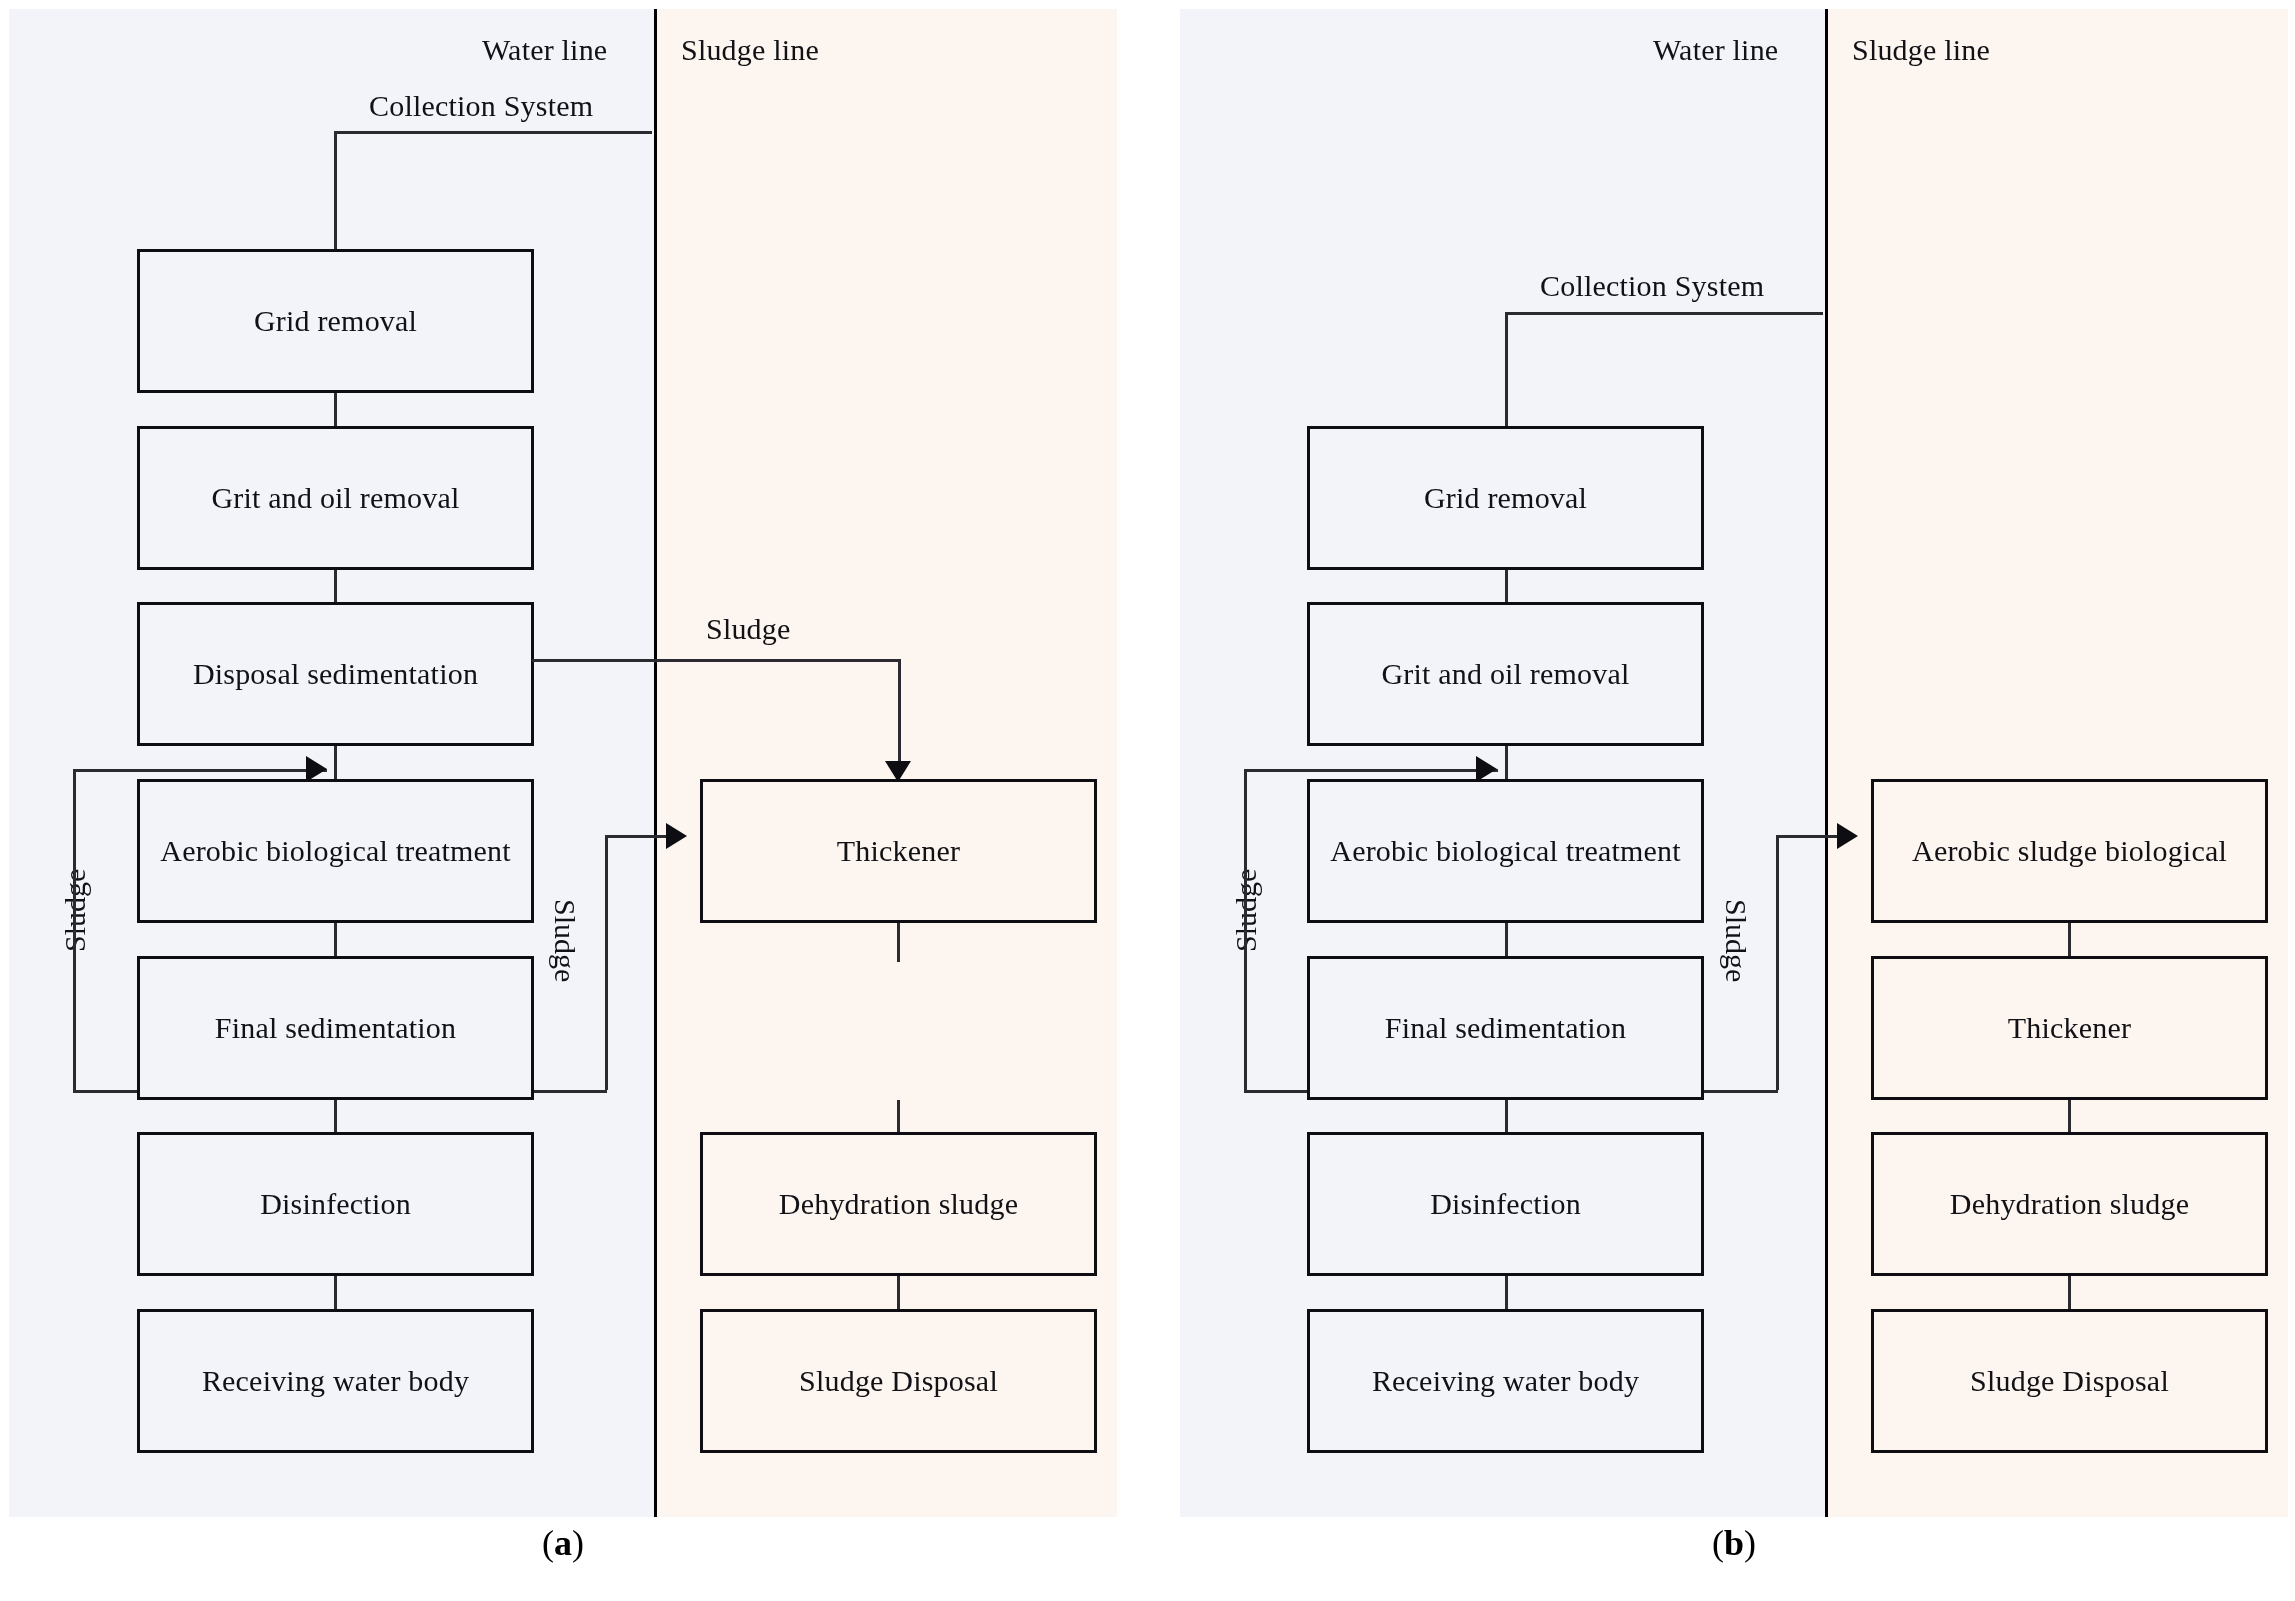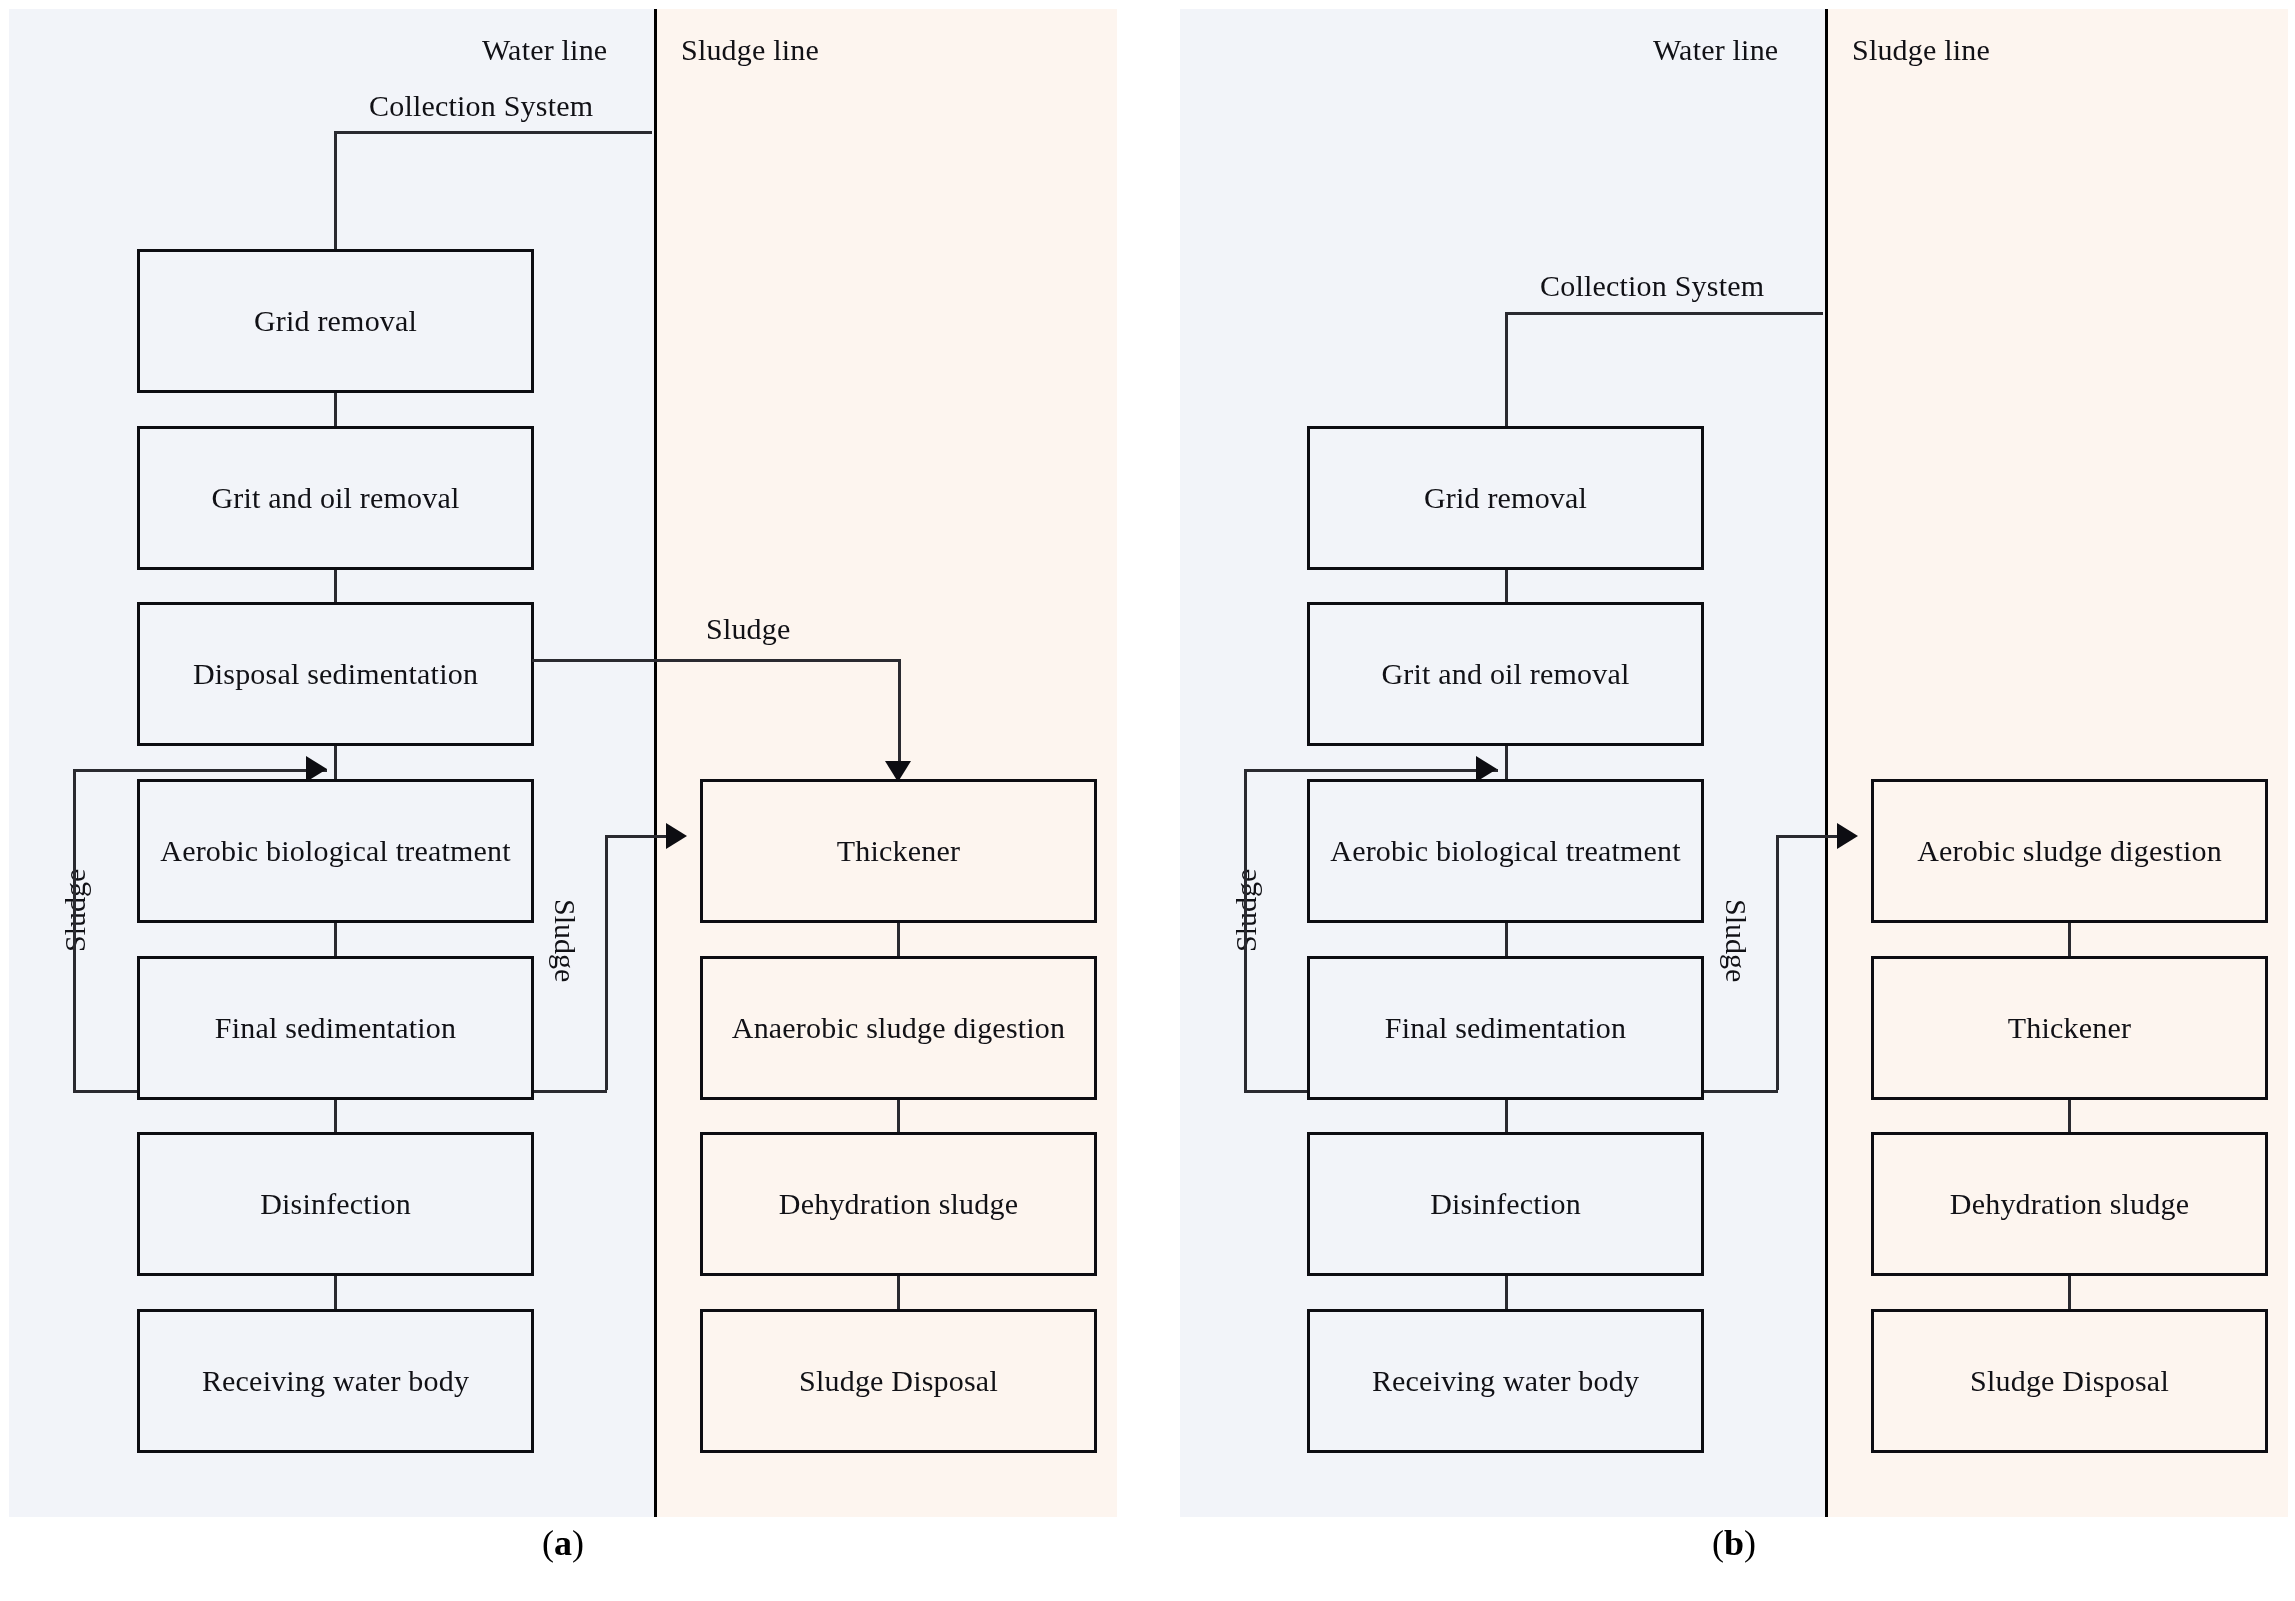--- a/index.html
+++ b/index.html
@@ -161,21 +161,20 @@
   <div class="arrow-right" style="left:666px; top:823px;"></div>
 
   <div class="pbox water" style="left:137px; top:1132px; width:397px; height:144px;">Disinfection</div>
   <div class="ln-v" style="left:334px; top:1276px; height:39px;"></div>
 
   <div class="pbox water" style="left:137px; top:1309px; width:397px; height:144px;">Receiving water body</div>
 
   <div class="pbox sludge" style="left:700px; top:779px; width:397px; height:144px;">Thickener</div>
   <div class="ln-v" style="left:897px; top:923px; height:39px;"></div>
 
-  <div class="pbox sludge" style="left:700px; top:956px; width:397px; height:144px;">Anaerobic sludge digestion</div>
   <div class="ln-v" style="left:897px; top:1100px; height:39px;"></div>
 
   <div class="pbox sludge" style="left:700px; top:1132px; width:397px; height:144px;">Dehydration sludge</div>
   <div class="ln-v" style="left:897px; top:1276px; height:39px;"></div>
 
   <div class="pbox sludge" style="left:700px; top:1309px; width:397px; height:144px;">Sludge Disposal</div>
 
   <div class="caption" style="left:513px; top:1522px; width:100px;">(<b>a</b>)</div>
 
   <div class="panel-water" style="left:1180px; top:8.8px; width:646px; height:1508px;"></div>
@@ -210,21 +209,21 @@
   <div class="lbl-rot-cw" style="left:1753px; top:899px;">Sludge</div>
   <div class="ln-v" style="left:1776px; top:835px; height:255px;"></div>
   <div class="ln-h" style="left:1776px; top:835px; width:63px;"></div>
   <div class="arrow-right" style="left:1837px; top:823px;"></div>
 
   <div class="pbox water" style="left:1307px; top:1132px; width:397px; height:144px;">Disinfection</div>
   <div class="ln-v" style="left:1505px; top:1276px; height:39px;"></div>
 
   <div class="pbox water" style="left:1307px; top:1309px; width:397px; height:144px;">Receiving water body</div>
 
-  <div class="pbox sludge" style="left:1871px; top:779px; width:397px; height:144px;">Aerobic sludge digestion</div>
+  <div class="pbox sludge" style="left:1871px; top:779px; width:397px; height:144px;">Aerobic sludge biological</div>
   <div class="ln-v" style="left:2068px; top:923px; height:39px;"></div>
 
   <div class="pbox sludge" style="left:1871px; top:956px; width:397px; height:144px;">Thickener</div>
   <div class="ln-v" style="left:2068px; top:1100px; height:39px;"></div>
 
   <div class="pbox sludge" style="left:1871px; top:1132px; width:397px; height:144px;">Dehydration sludge</div>
   <div class="ln-v" style="left:2068px; top:1276px; height:39px;"></div>
 
   <div class="pbox sludge" style="left:1871px; top:1309px; width:397px; height:144px;">Sludge Disposal</div>
 

